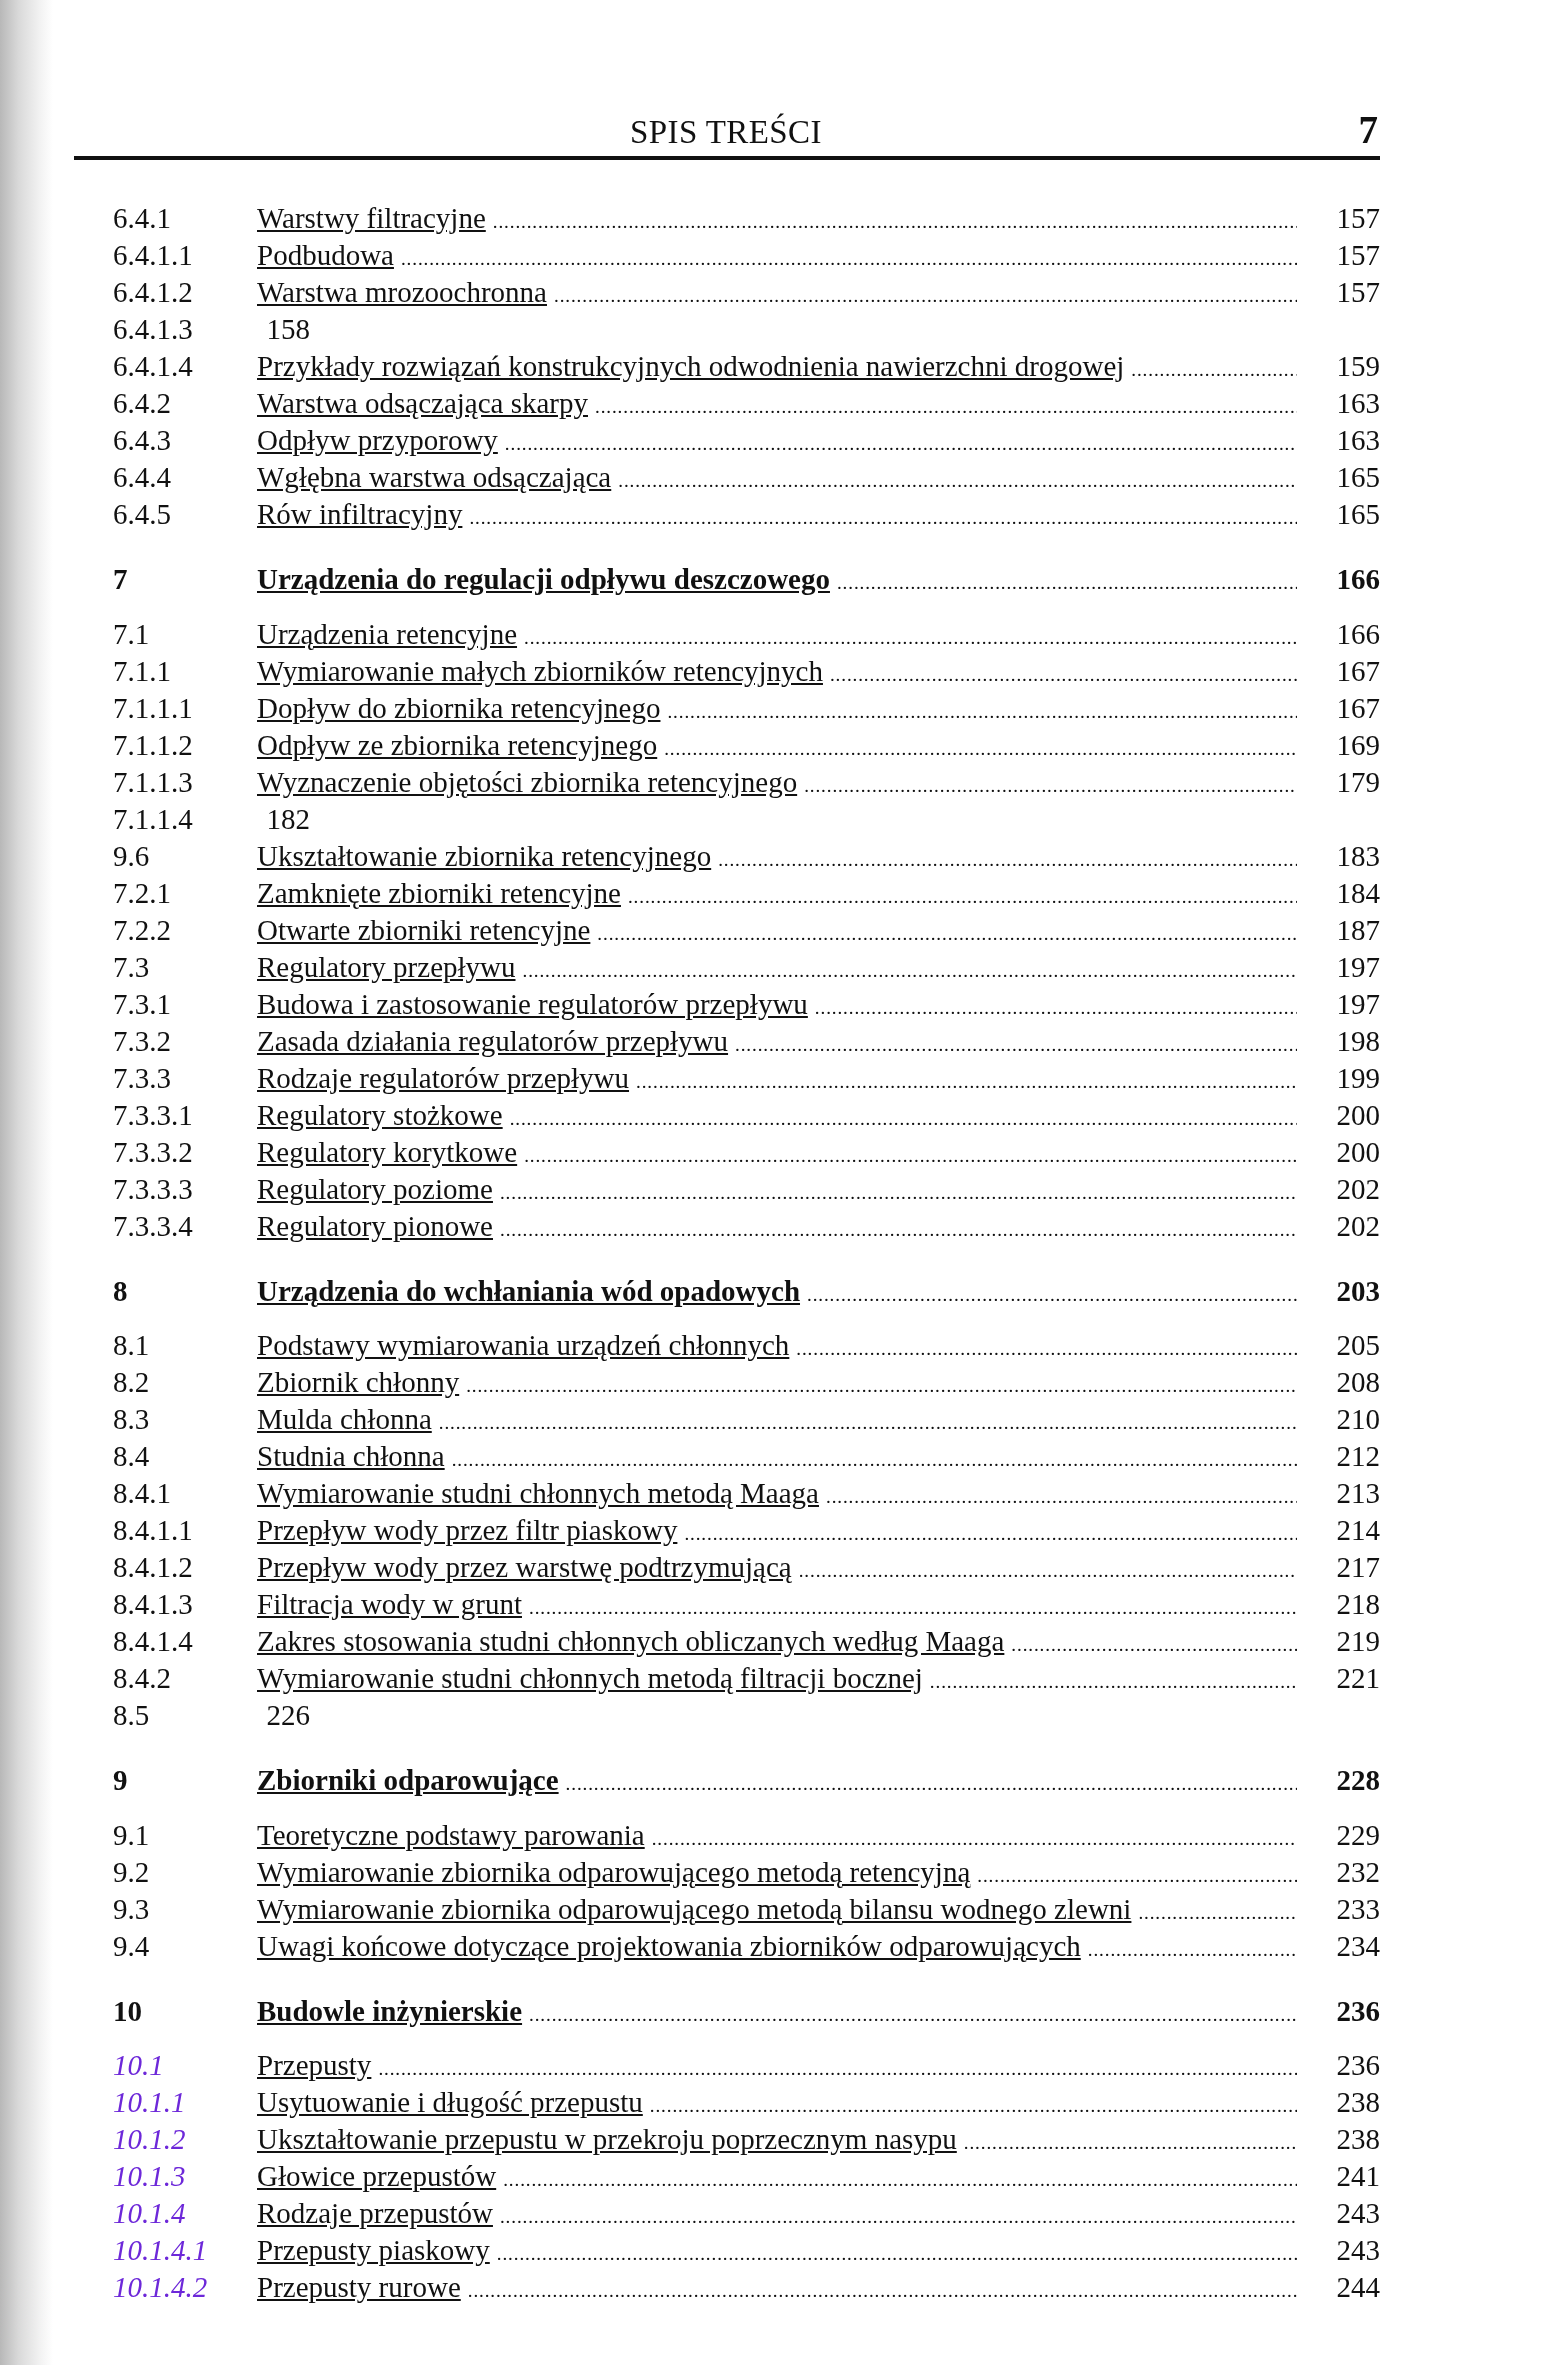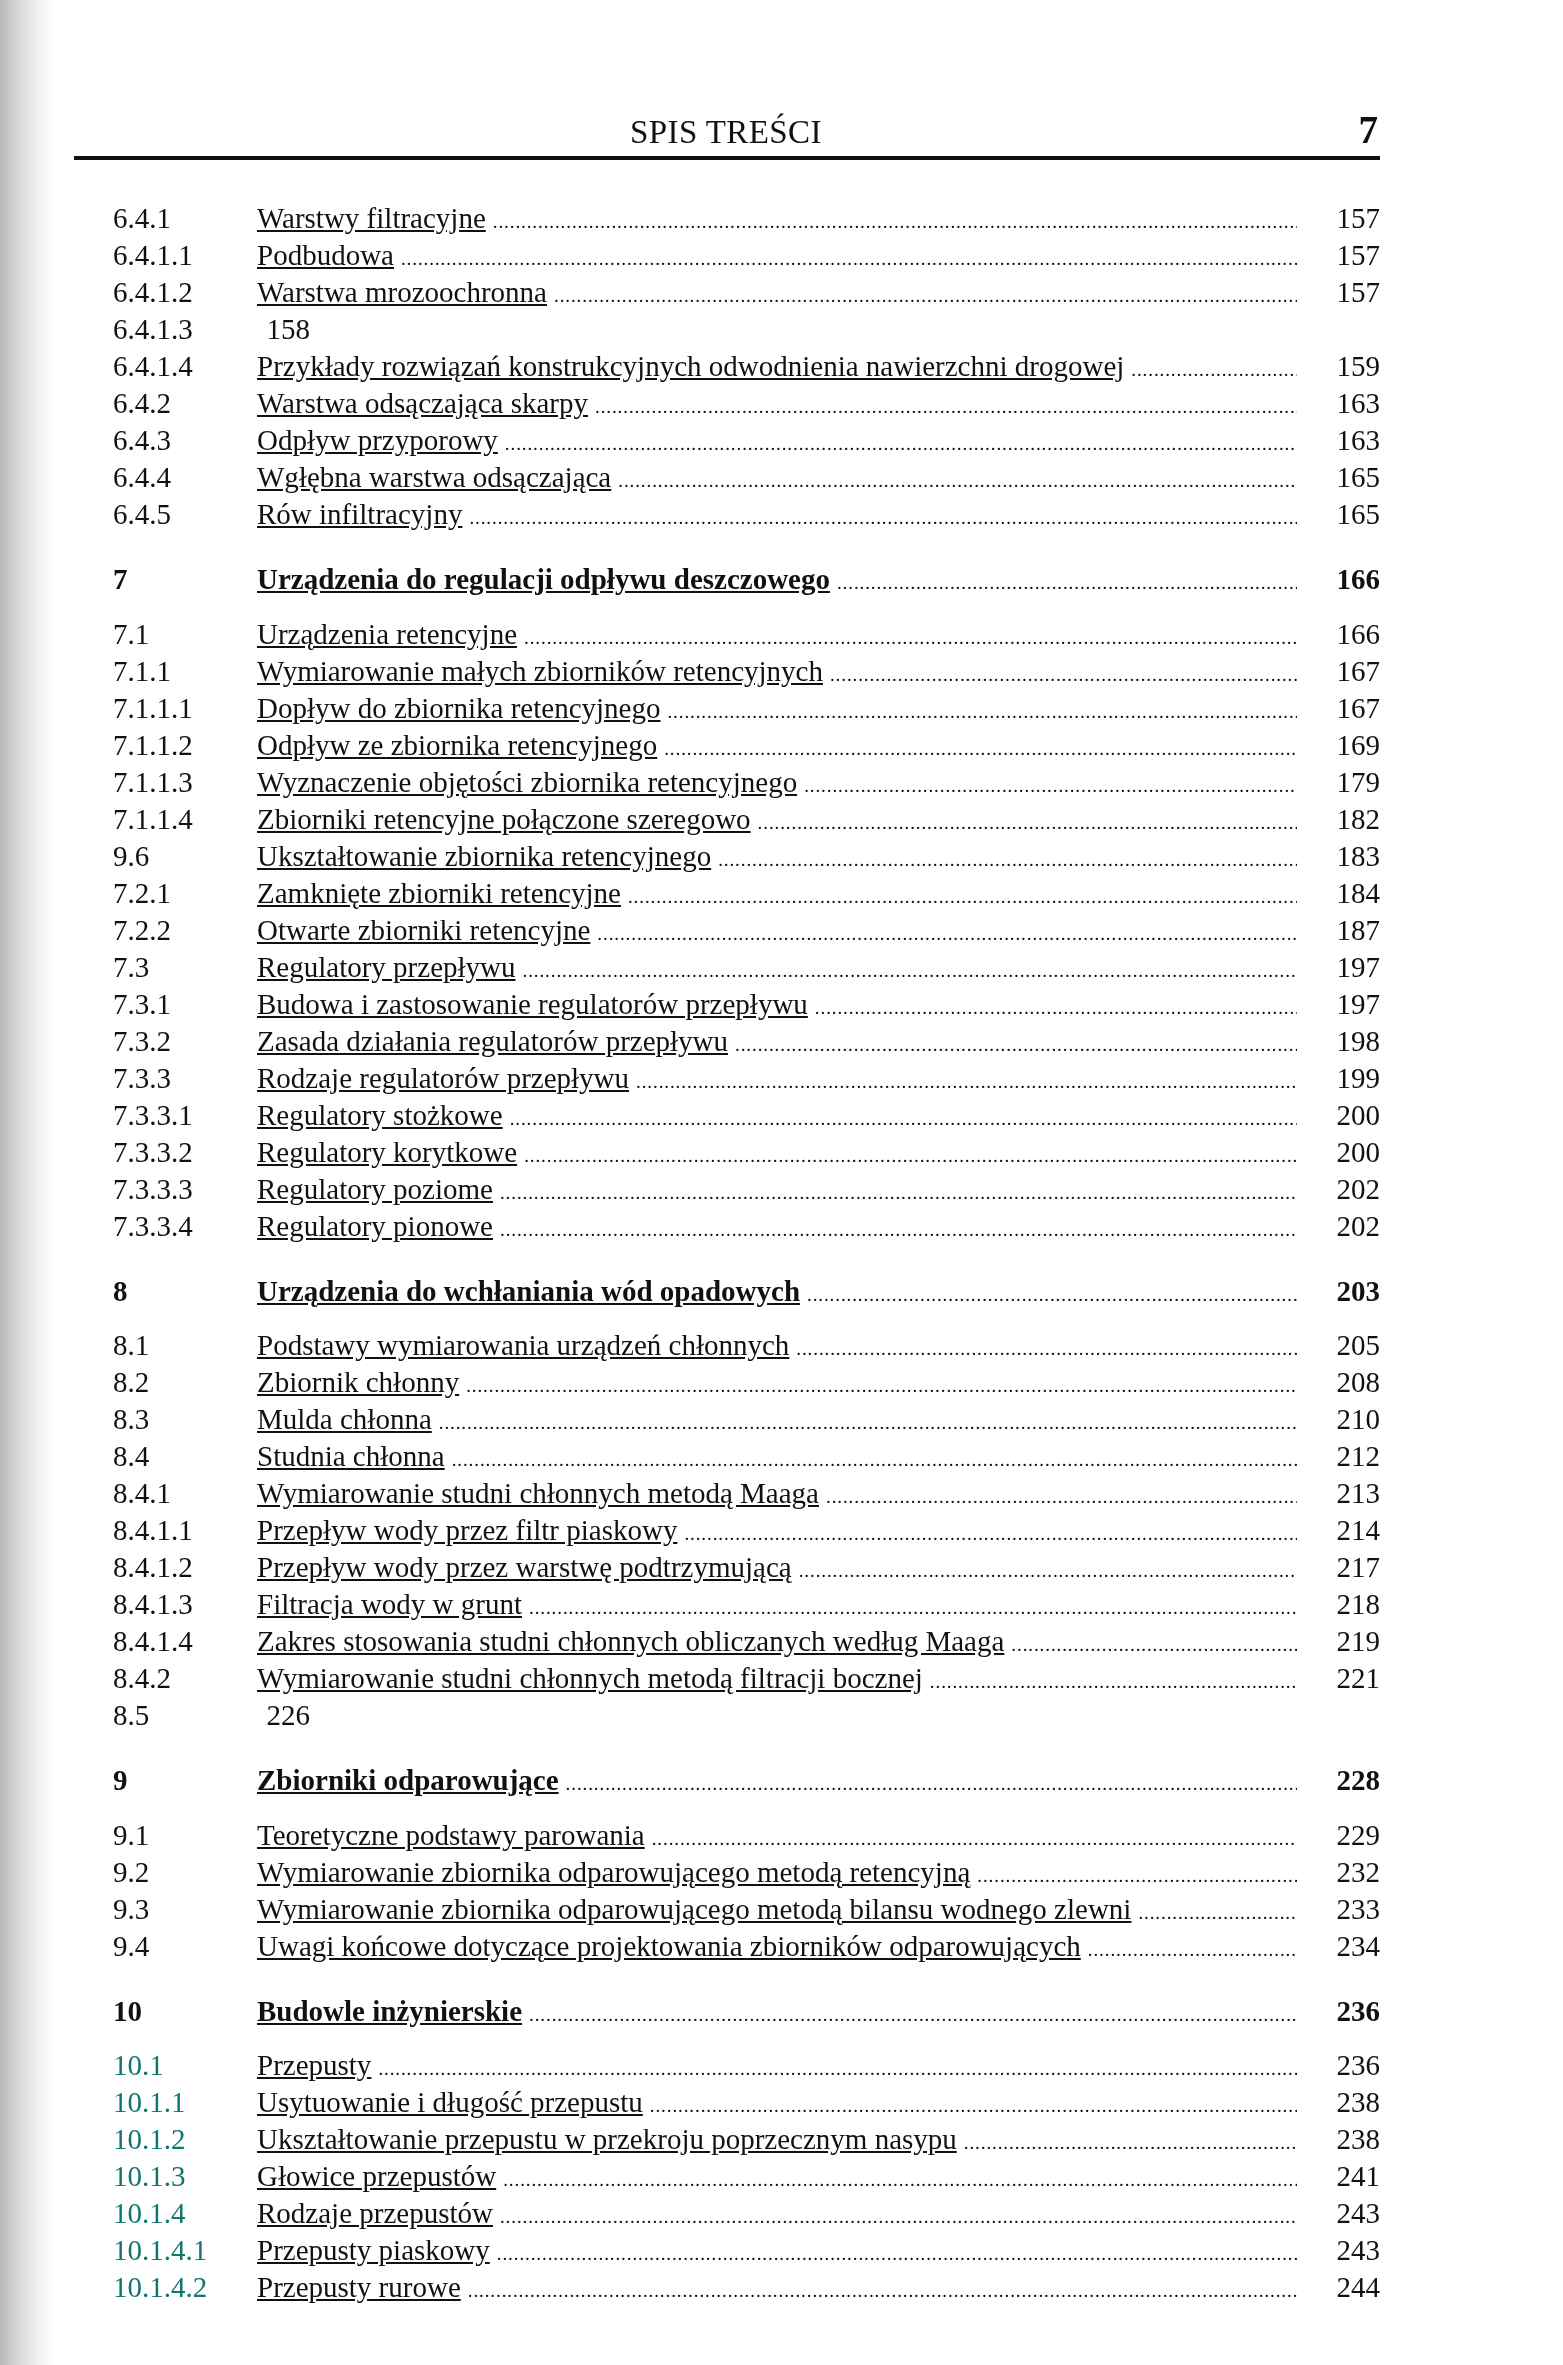--- a/index.html
+++ b/index.html
@@ -37,21 +37,21 @@
   .title-wrap { flex: 1 1 auto; display: flex; align-items: baseline; overflow: hidden; margin-right: 30px; }
   .title { white-space: nowrap; text-decoration: underline; }
   .leader {
     flex: 1 1 auto; margin-left: 7px; overflow: hidden; white-space: nowrap;
     font-weight: normal; letter-spacing: 0.9px; font-size: 19px;
   }
   .leader::after { content: "................................................................................................................................................................................................................................................................"; }
   .pg { width: 53px; flex: 0 0 53px; text-align: right; }
   .gap { height: 17.5px; }
   .gap-lg { height: 28px; }
-  .faded { color: #0f766e; }
+  .faded { color: #6d28d9; font-style: italic; }
 </style>
 </head>
 <body>
 
 <div class="spine-shadow"></div>
 
 <div class="running-head">
   <div class="running-title">SPIS TREŚCI</div>
   <div class="page-number">7</div>
 </div>
@@ -171,24 +171,20 @@
     <div class="toc-row">
       <span class="num">7.1.1.3</span>
       <span class="title-wrap">
         <span class="title">Wyznaczenie objętości zbiornika retencyjnego</span>
         <span class="leader"></span>
       </span>
       <span class="pg">179</span>
     </div>
     <div class="toc-row">
       <span class="num">7.1.1.4</span>
-      <span class="title-wrap">
-        <span class="title">Zbiorniki retencyjne połączone szeregowo</span>
-        <span class="leader"></span>
-      </span>
       <span class="pg">182</span>
     </div>
     <div class="toc-row">
       <span class="num">9.6</span>
       <span class="title-wrap">
         <span class="title">Ukształtowanie zbiornika retencyjnego</span>
         <span class="leader"></span>
       </span>
       <span class="pg">183</span>
     </div>

